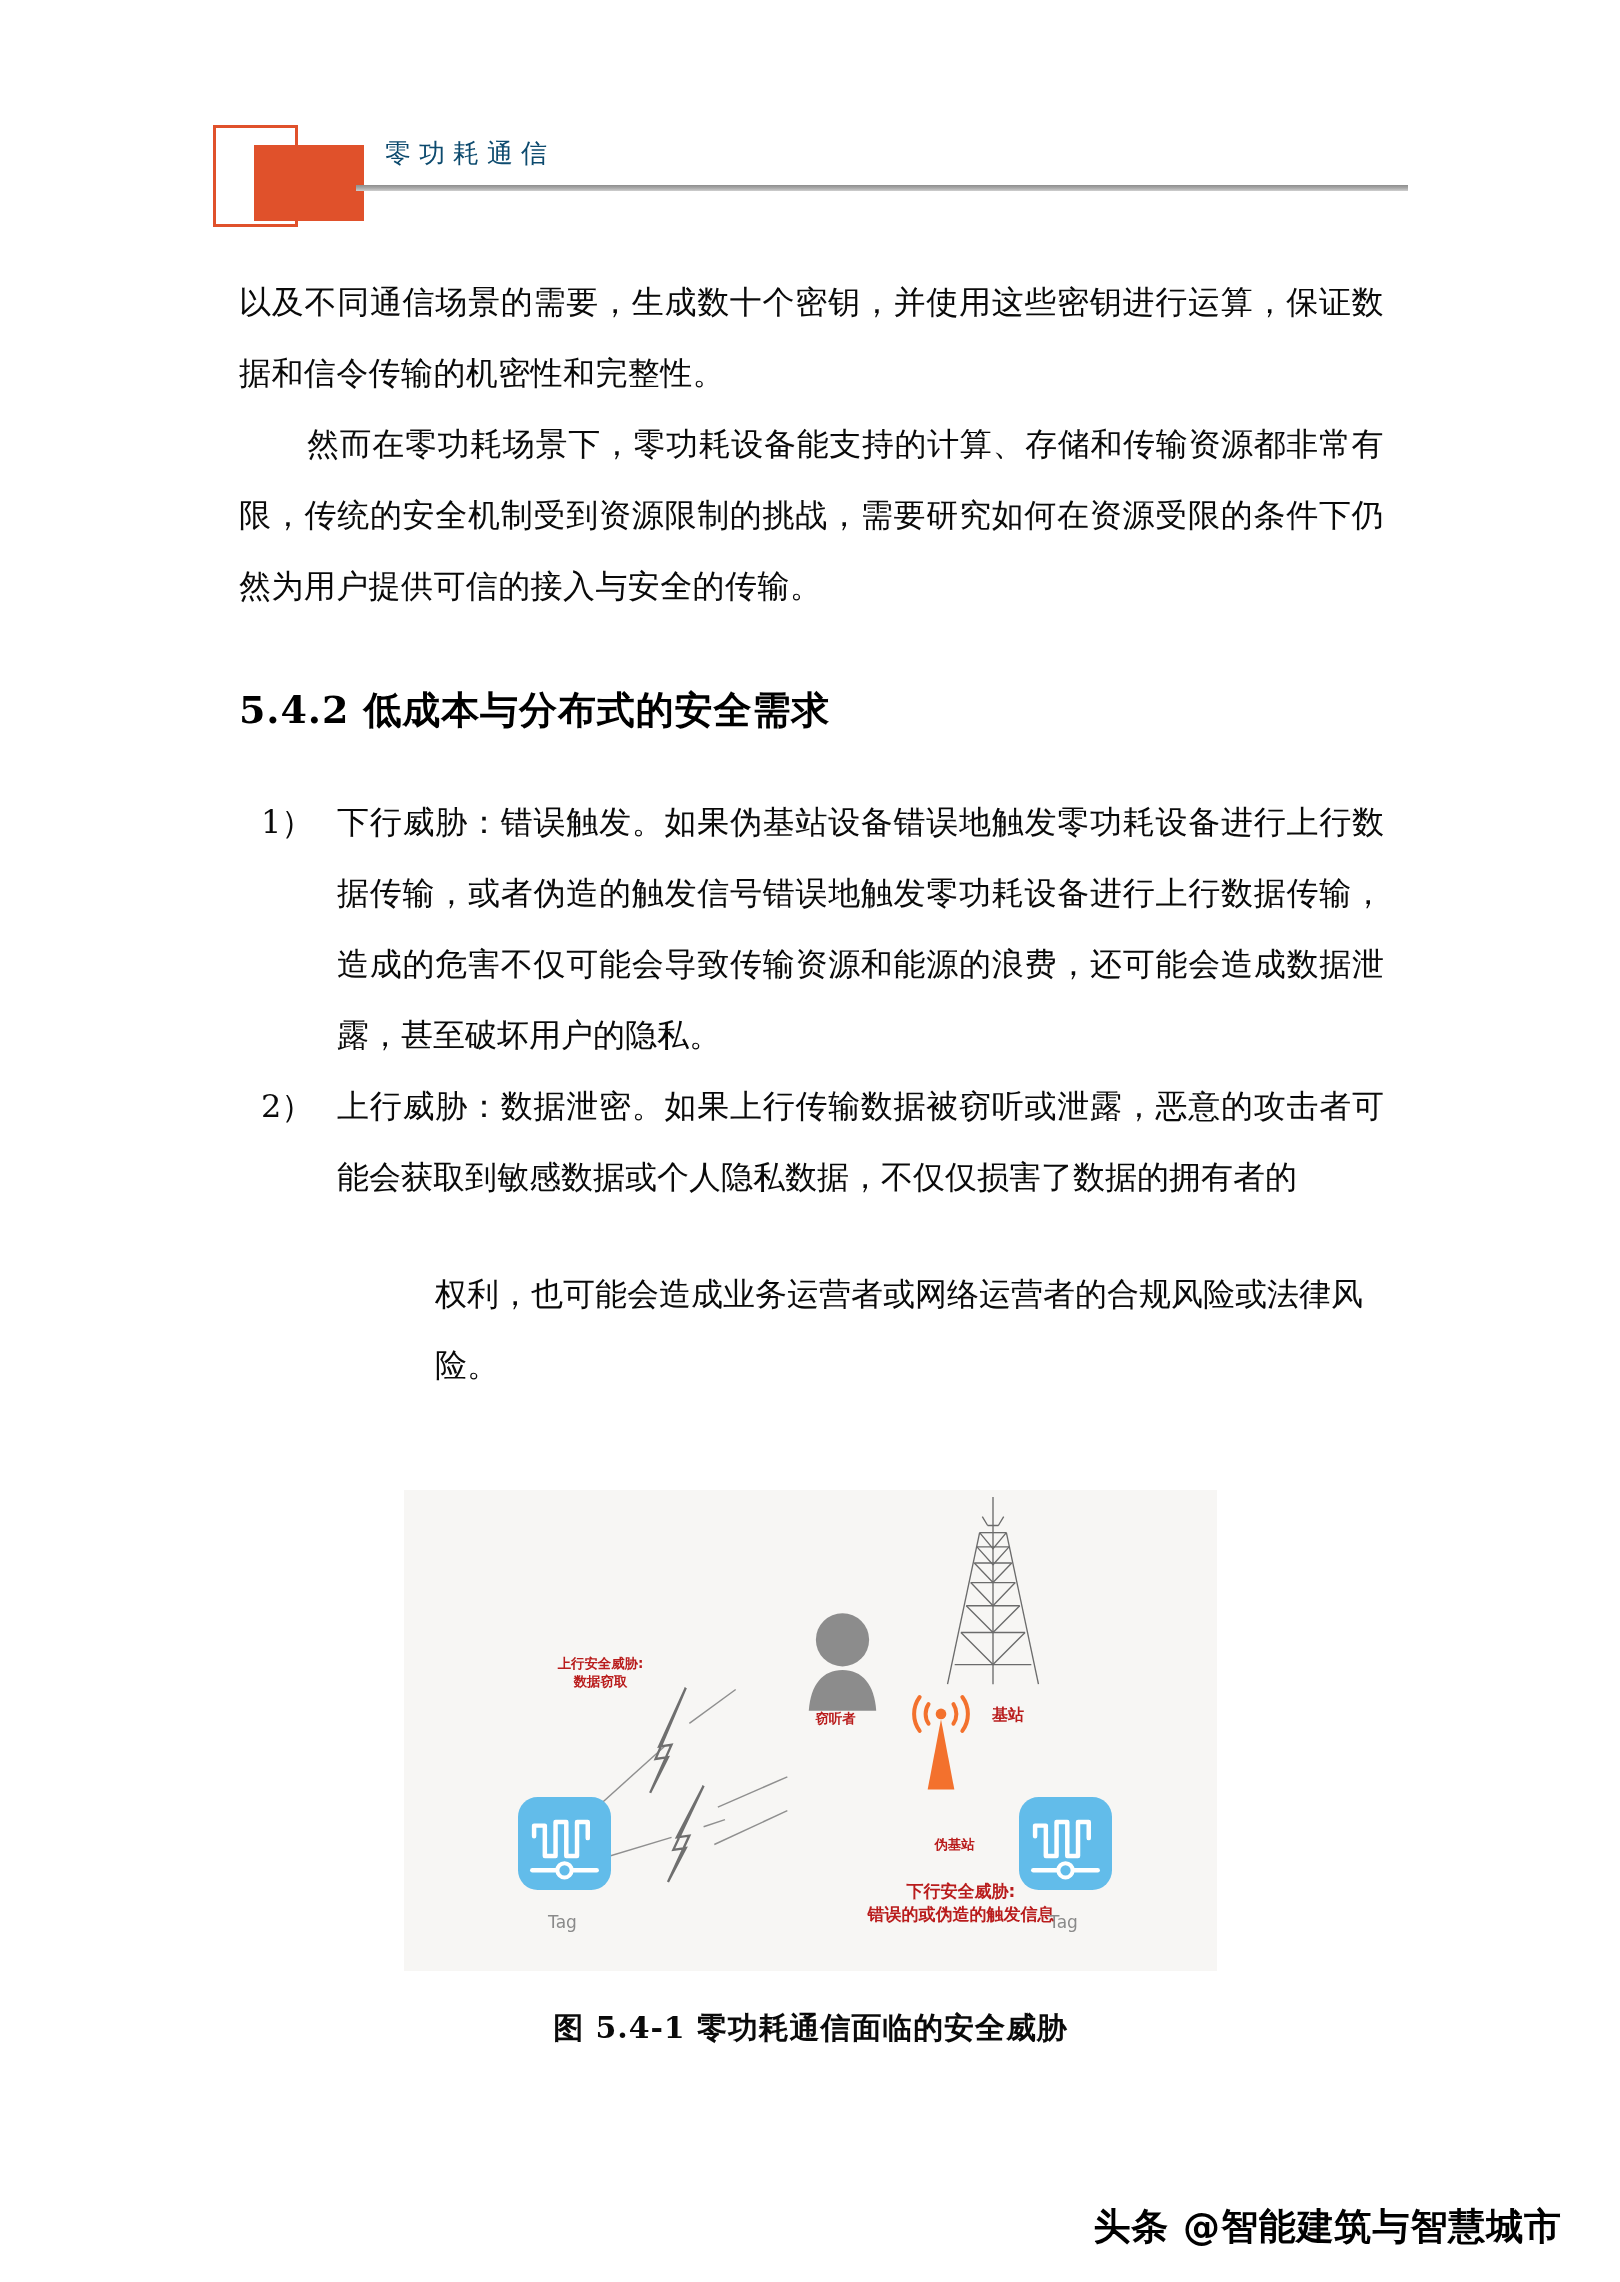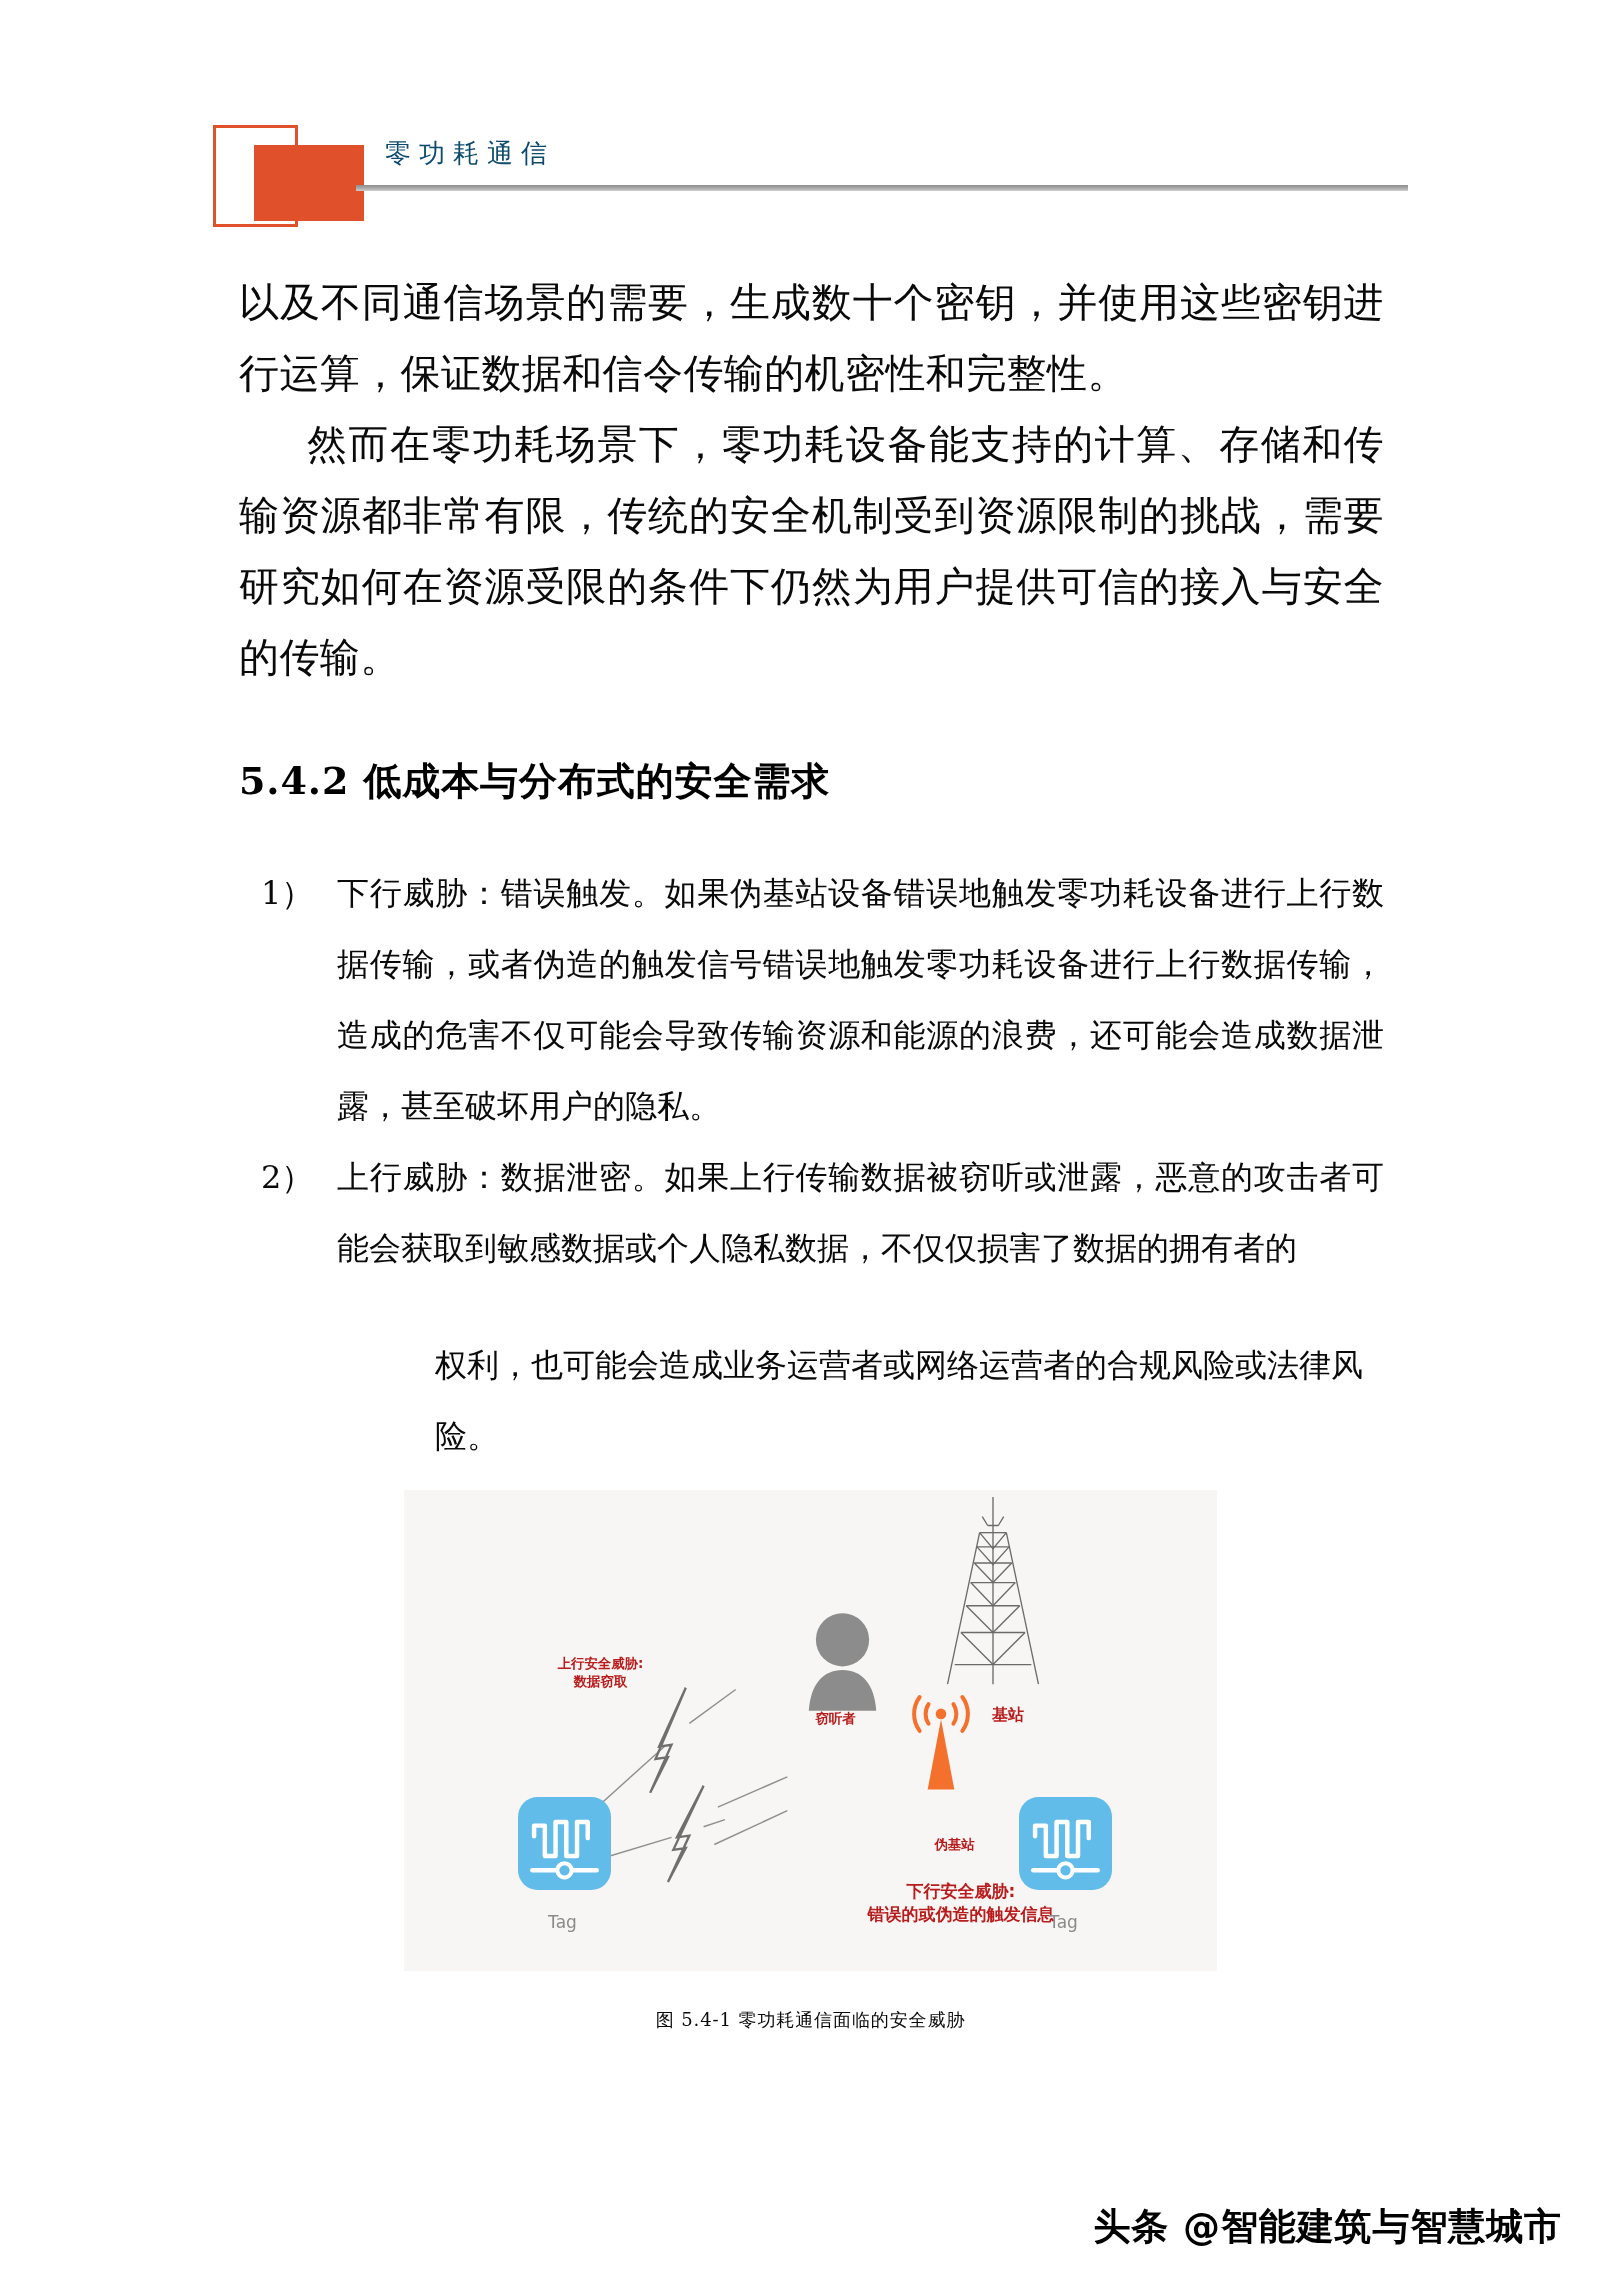--- a/index.html
+++ b/index.html
@@ -62,21 +62,21 @@
   }
 
   
   #content {
     position: absolute;
     left: 239px;
     top: 267px;
     width: 1145px;
   }
   .para {
-    font-size: 40px;
+    font-size: 32px;
     line-height: 71px;
     color: #0a0a0a;
     text-align: justify;
     text-justify: inter-character;
     letter-spacing: 0.4px;
     margin: 0;
   }
   .para.indent {
     text-indent: 68px;
   }
@@ -184,24 +184,25 @@
   #tag-left-device  { left: 114px; top: 307px; }
   #tag-right-device { left: 615px; top: 307px; }
   #eavesdropper-avatar { position: absolute; left: 403px; top: 116px; }
   #fake-bs-icon { position: absolute; left: 497px; top: 198px; }
   #tower-icon { position: absolute; left: 522px; top: 7.1px; }
   #rf-lines { position: absolute; left: 0; top: 0; }
 
   #figure-caption {
     margin-top: 37px;
     text-align: center;
-    font-size: 18px;
+    font-size: 30px;
     color: #0a0a0a;
     letter-spacing: 0.9px;
     font-family: "DejaVu Serif", "Liberation Serif", serif;
+    font-weight: bold;
   }
 
   
   #watermark {
     position: absolute;
     right: 59px;
     bottom: 30px;
     font-family: "DejaVu Sans", "Liberation Sans", sans-serif;
     font-size: 37px;
     font-weight: bold;

